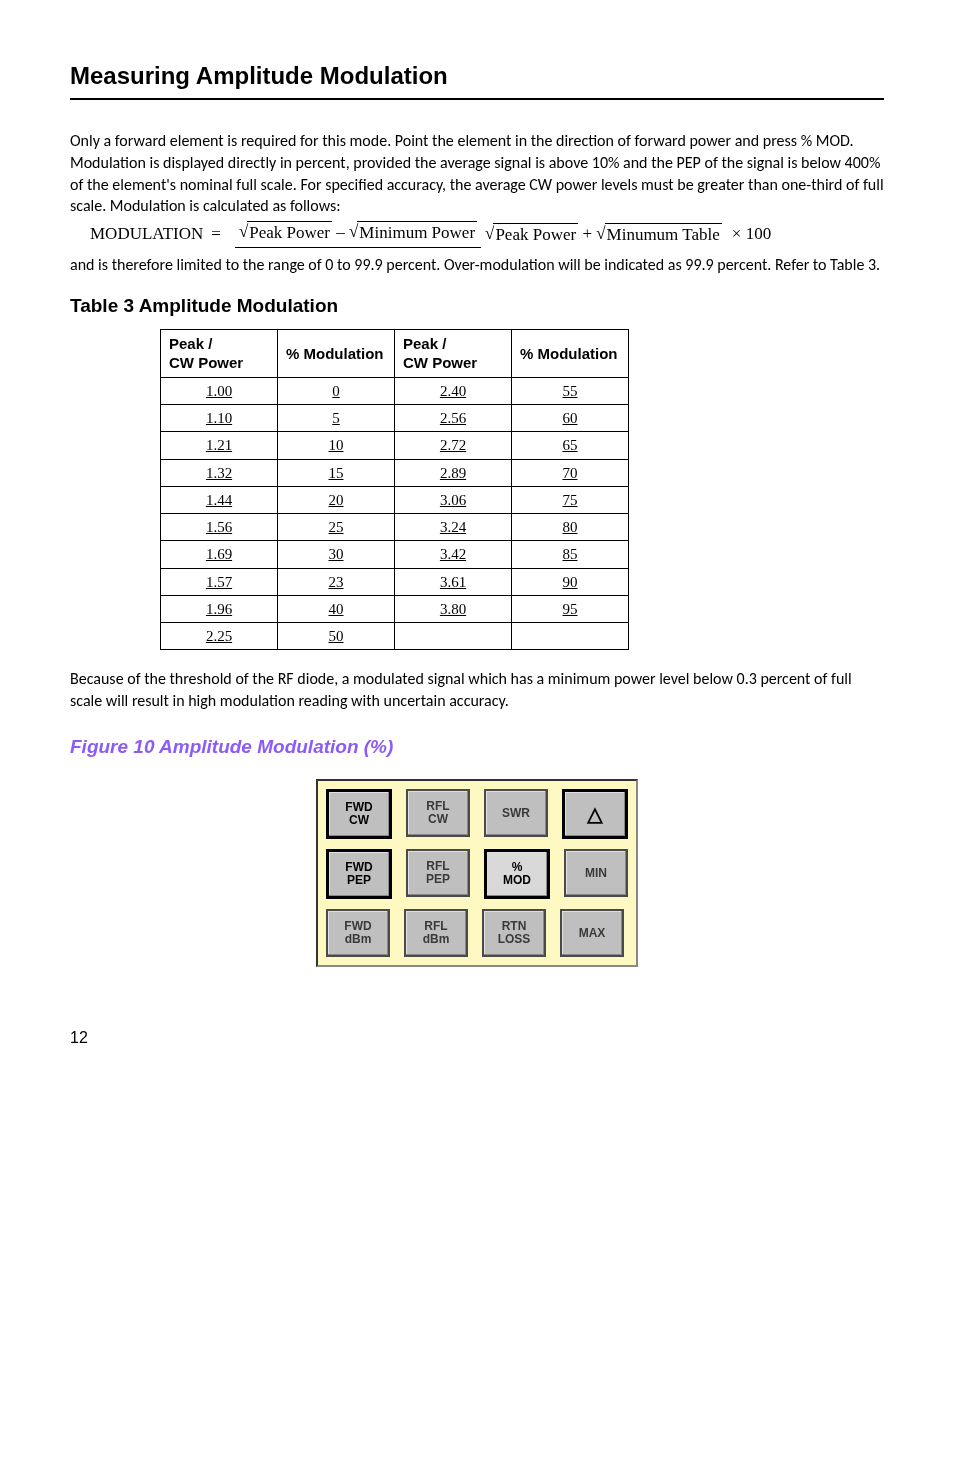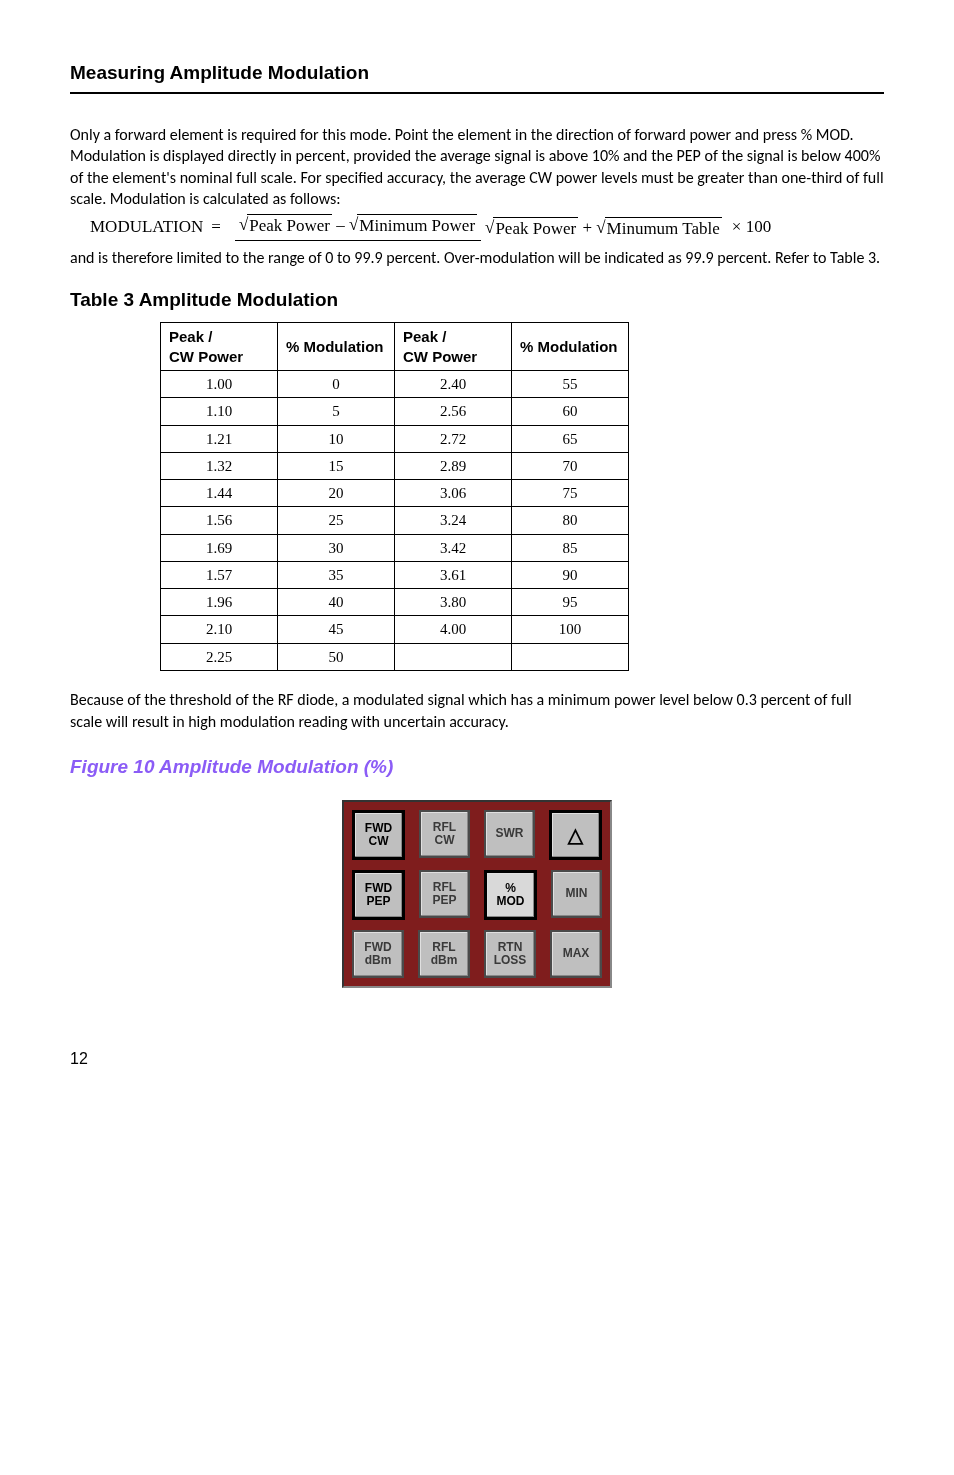--- a/index.html
+++ b/index.html
@@ -8,21 +8,21 @@
     padding: 60px 70px 40px 70px;
     width: 954px;
     box-sizing: border-box;
     background: #fff;
     color: #000;
     font-size: 17px;
     line-height: 1.35;
   }
   .section-title {
     font-weight: bold;
-    font-size: 19px;
+    font-size: 24px;
     border-bottom: 2px solid #000;
     padding-bottom: 6px;
     margin-bottom: 30px;
   }
   .body-text {
     font-family: "Segoe UI", "Calibri", Arial, sans-serif;
     font-size: 16px;
     line-height: 1.35;
     margin-bottom: 4px;
   }
@@ -58,34 +58,35 @@
     font-weight: bold;
     font-family: Arial, sans-serif;
     text-align: left;
     padding: 4px 8px;
     line-height: 1.3;
   }
   table.data td {
     font-family: "Times New Roman", serif;
     padding: 3px 8px;
     min-width: 100px;
+    text-decoration: underline;
   }
   .fig-label {
     color: #8b5cf6;
     font-style: italic;
     font-weight: bold;
     font-size: 19px;
     margin: 22px 0 20px 0;
   }
   .keypad {
-    width: 270px;
+    width: 322px;
     margin: 0 auto;
     border: 2px solid #333;
     border-right-color:#888; border-bottom-color:#888;
-    background: #7f1d1d;
+    background: #fef9c3;
     padding: 8px;
     box-sizing: border-box;
   }
   .keypad-row { display:flex; gap:14px; margin-bottom:10px; }
   .keypad-row:last-child { margin-bottom:0; }
   .kbtn {
     width: 60px; height: 44px;
     background: #bfbfbf;
     border: 2px solid #4a4a4a;
     display:flex; align-items:center; justify-content:center;
@@ -192,35 +193,29 @@
         <td>80</td>
       </tr>
       <tr>
         <td>1.69</td>
         <td>30</td>
         <td>3.42</td>
         <td>85</td>
       </tr>
       <tr>
         <td>1.57</td>
-        <td>35</td>
+        <td>23</td>
         <td>3.61</td>
         <td>90</td>
       </tr>
       <tr>
         <td>1.96</td>
         <td>40</td>
         <td>3.80</td>
         <td>95</td>
-      </tr>
-      <tr>
-        <td>2.10</td>
-        <td>45</td>
-        <td>4.00</td>
-        <td>100</td>
       </tr>
       <tr>
         <td>2.25</td>
         <td>50</td>
         <td></td>
         <td></td>
       </tr>
     </tbody>
 </table>
 

